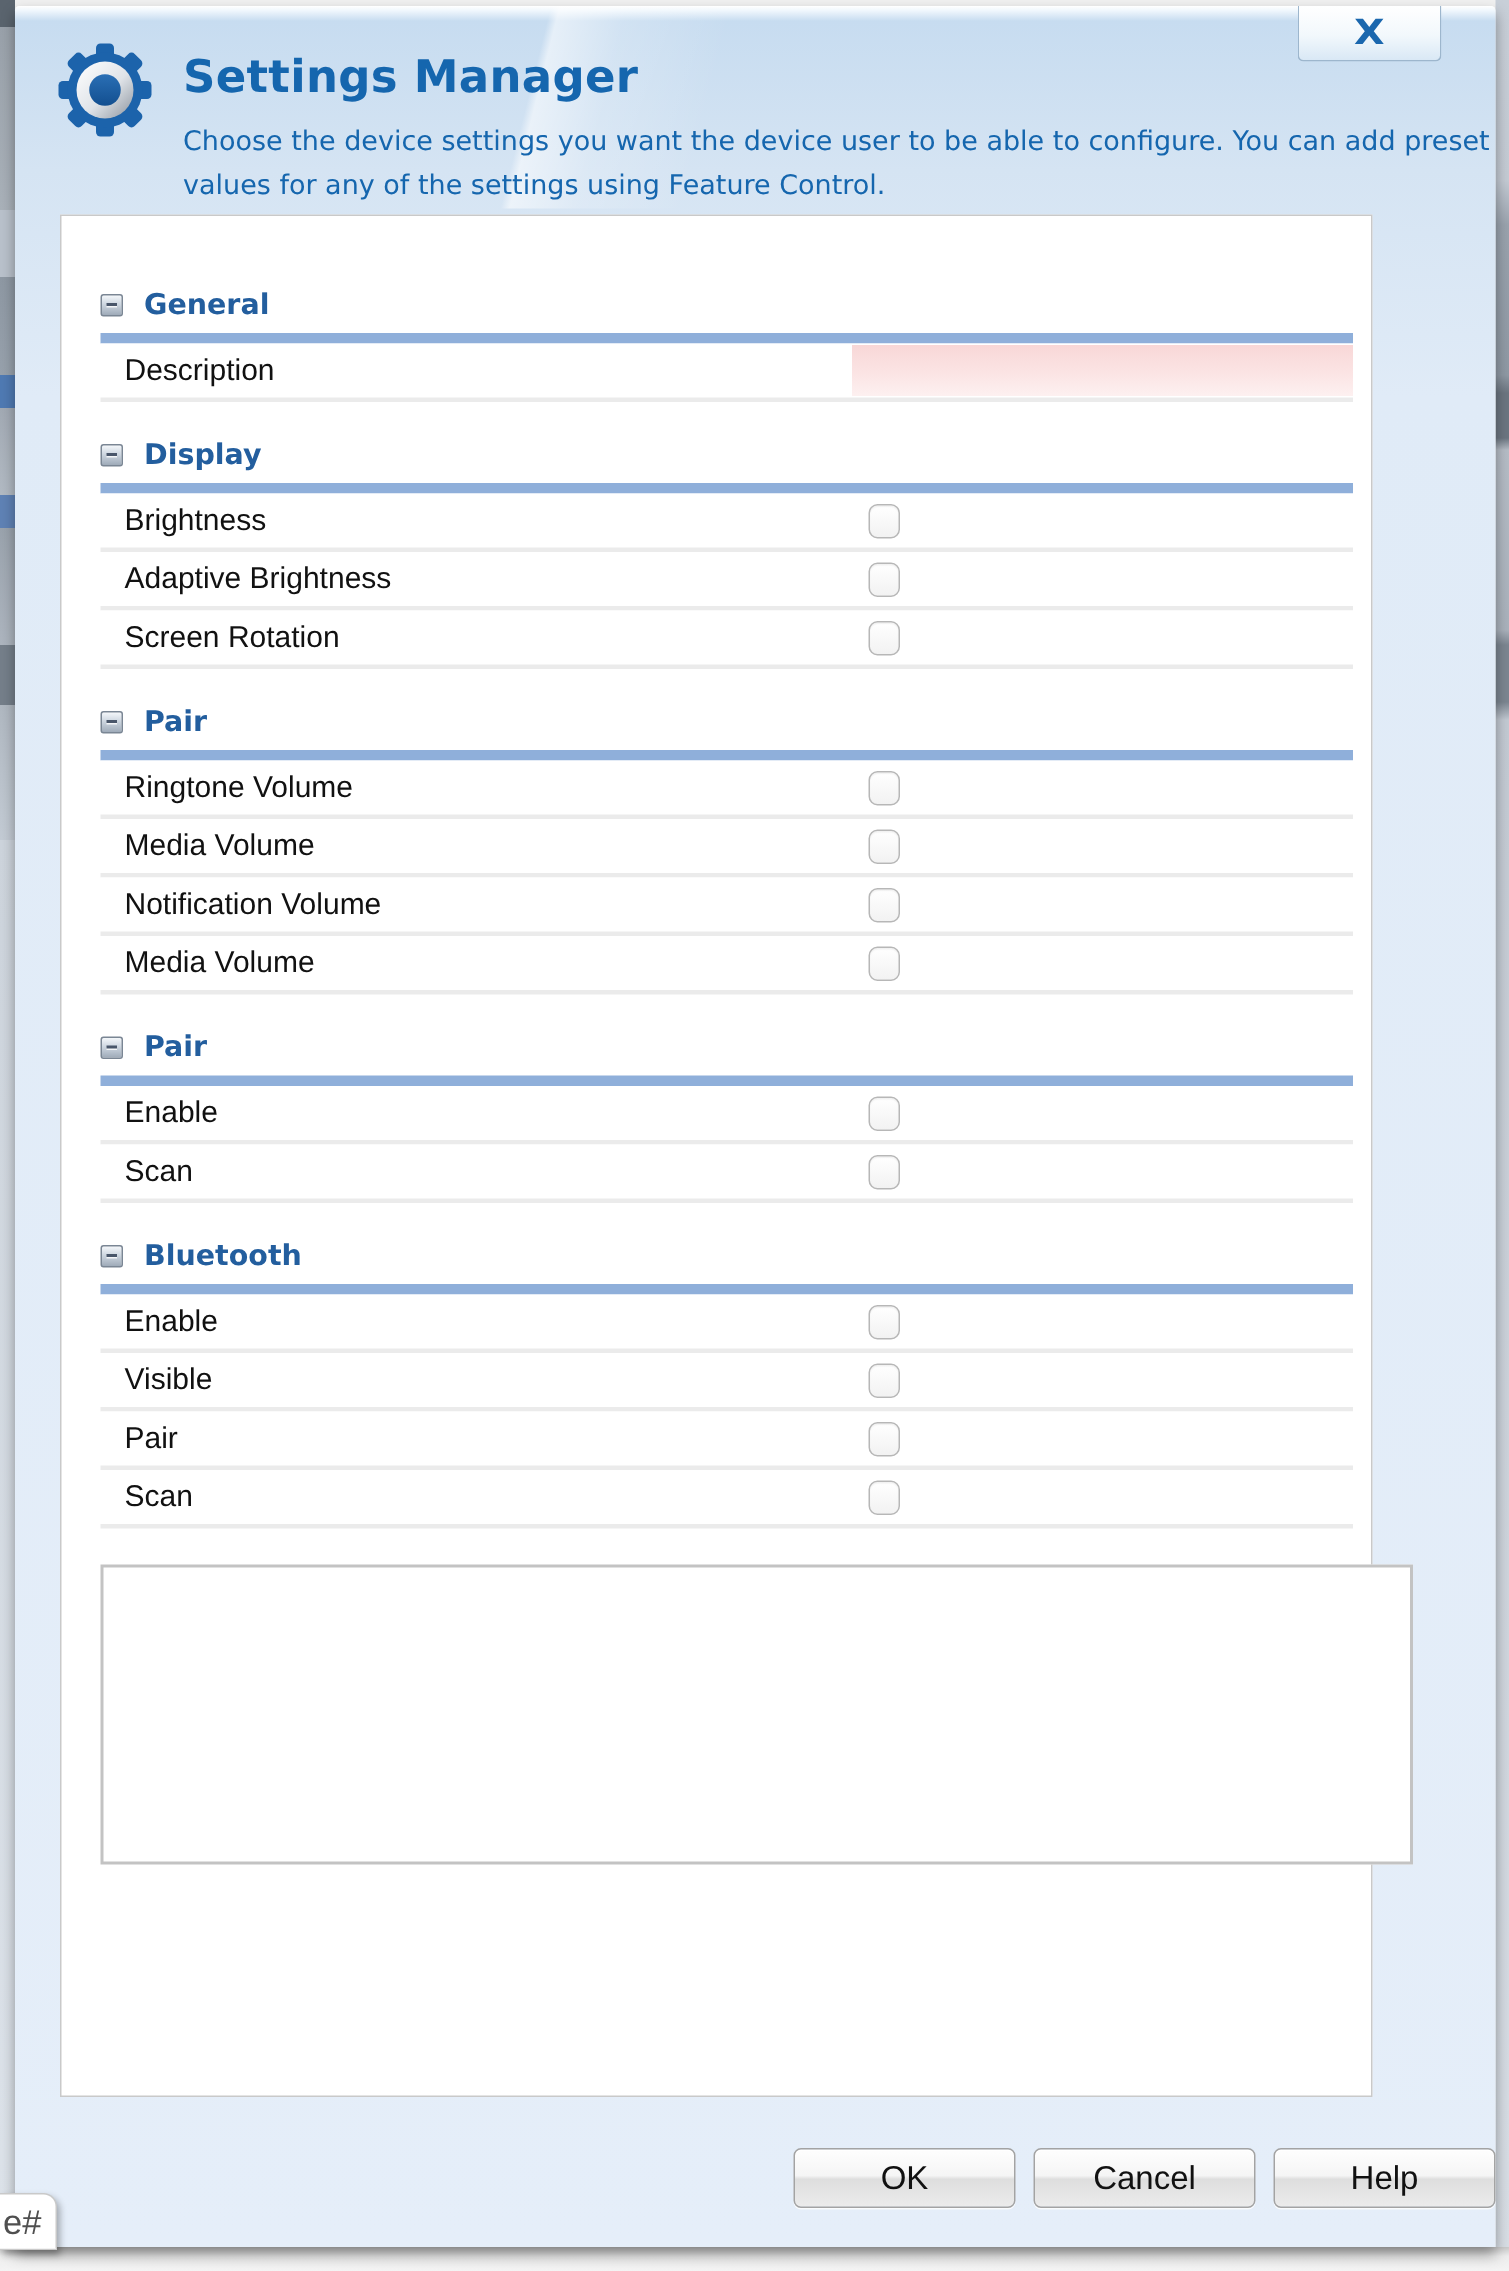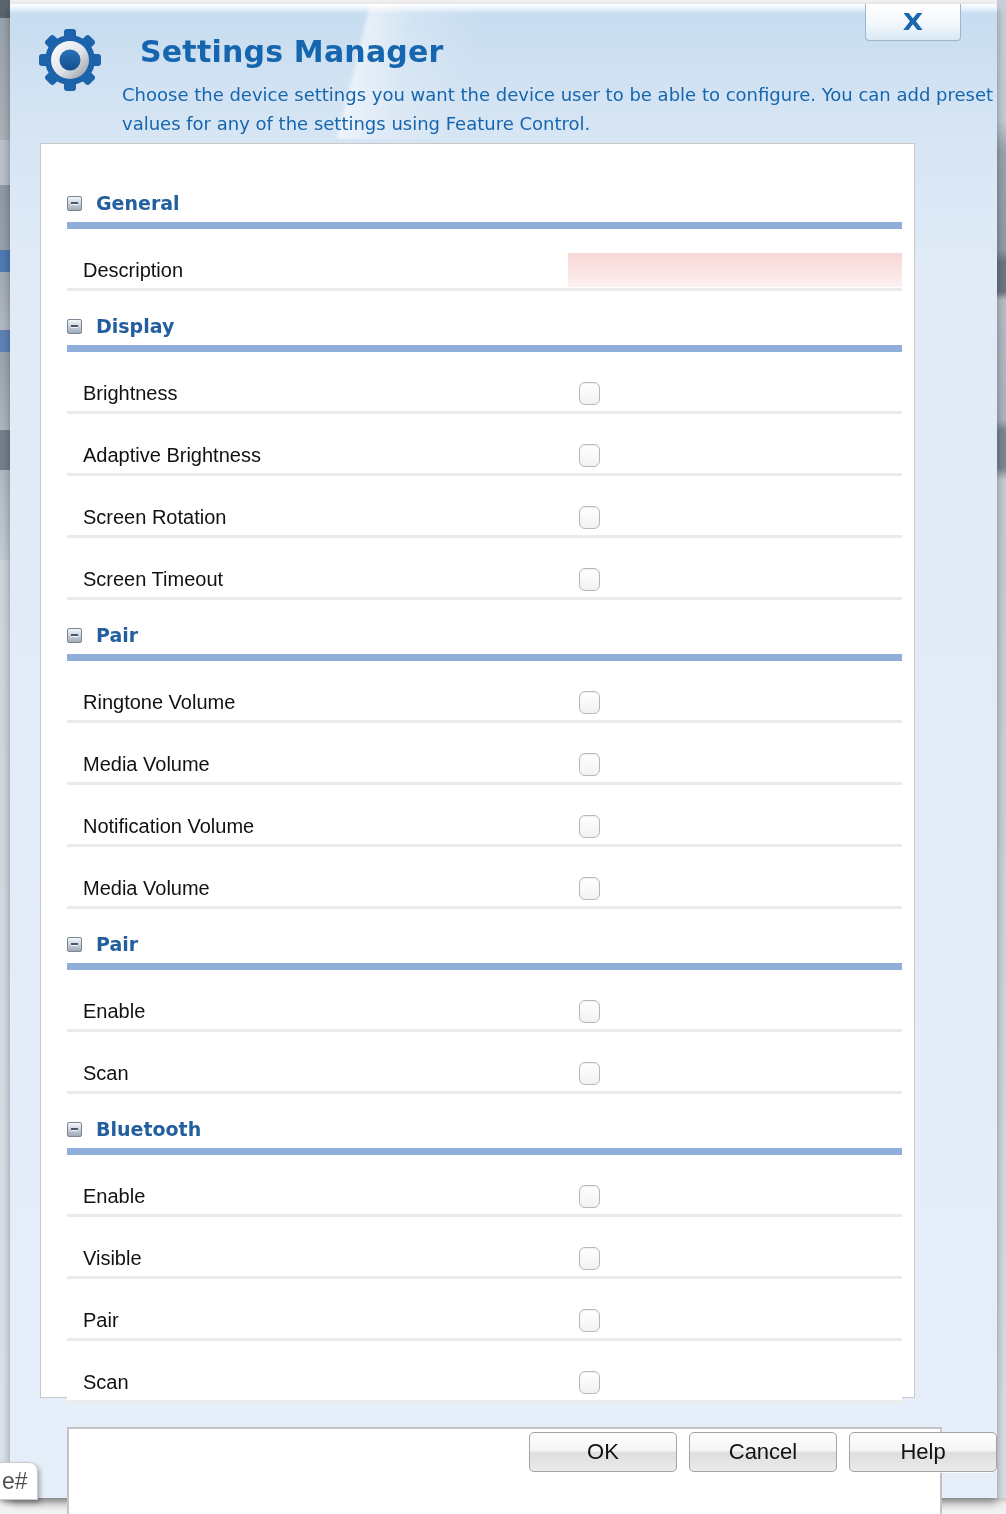--- a/index.html
+++ b/index.html
@@ -74,21 +74,21 @@
     font-family:"DejaVu Sans", sans-serif;
     font-size:23px; font-weight:900; color:#1a67ae; line-height:1;
     transform:scaleX(1.15);
   }
 
   
   .gear-icon { position:absolute; left:28px; top:24px; }
   .dlg-title {
     position:absolute; left:112px; top:30px;
     font-family:"DejaVu Sans", sans-serif;
-    font-size:30px; font-weight:bold; color:#1566ae; letter-spacing:.2px;margin-left:18px;
+    font-size:30px; font-weight:bold; color:#1566ae; letter-spacing:.2px;
   }
   .dlg-subtitle {
     position:absolute; left:112px; top:76px; width:876px;
     font-family:"DejaVu Sans", sans-serif;
     font-size:18px; color:#1566ae; line-height:1.62;
   }
 
   
   .panel {
     position:absolute; left:30px; top:139px; width:875px; height:1255px;
@@ -108,21 +108,21 @@
   .minus { width:7px; height:2px; background:#49566a; box-shadow:0 1px 0 rgba(255,255,255,.8); }
   .sec-title {
     margin-left:14px;
     font-family:"DejaVu Sans", sans-serif;
     font-size:19px; font-weight:bold; color:#235e9e;
   }
   .sec-bar { height:7px; background:#8fafda; }
 
   .row {
     display:flex; align-items:center; height:39px;
-    border-bottom:3px solid #ebebeb; background:#ffffff;margin-top:23px;
+    border-bottom:3px solid #ebebeb; background:#ffffff;
   }
   .sec-table .row:first-child { border-top:none; }
   .row-label {
     width:501px; flex:0 0 501px; padding-left:16px;
     font-size:20px; color:#111111;
   }
   .row-value { flex:1; display:flex; align-items:center; height:100%; }
   .checkbox {
     width:21px; height:23px; margin-left:11px;
     border:1.5px solid #b7b7b7; border-radius:6px;
@@ -252,26 +252,20 @@
               <div class="row-value">
                 <span class="checkbox"></span>
               </div>
             </div>
             <div class="row">
               <div class="row-label">Screen Rotation</div>
               <div class="row-value">
                 <span class="checkbox"></span>
               </div>
             </div>
-            <div class="row">
-              <div class="row-label">Screen Timeout</div>
-              <div class="row-value">
-                <span class="checkbox"></span>
-              </div>
-            </div>
           </div>
         </div>
         <div class="section">
           <div class="sec-head">
             <span class="collapse-box">
               <span class="minus"></span>
             </span>
             <span class="sec-title">Pair</span>
           </div>
           <div class="sec-bar"></div>

